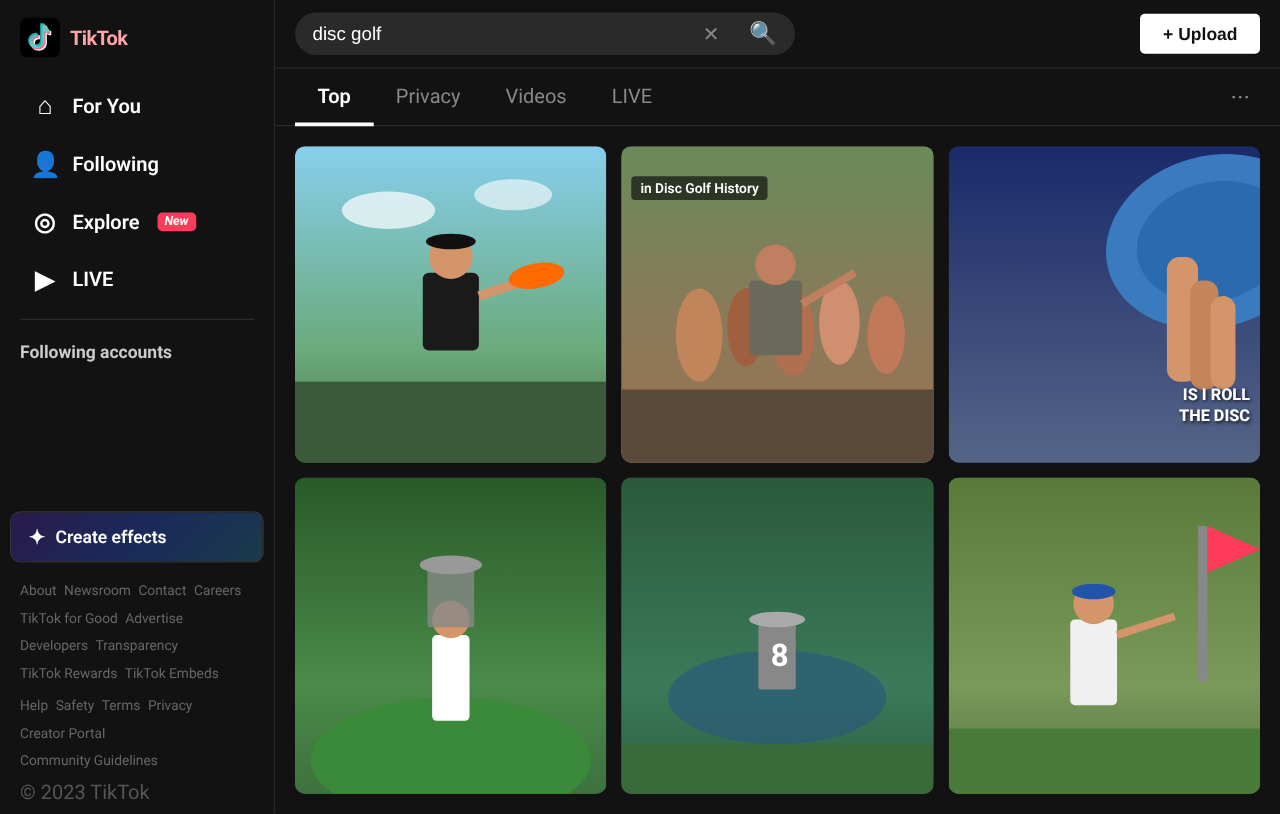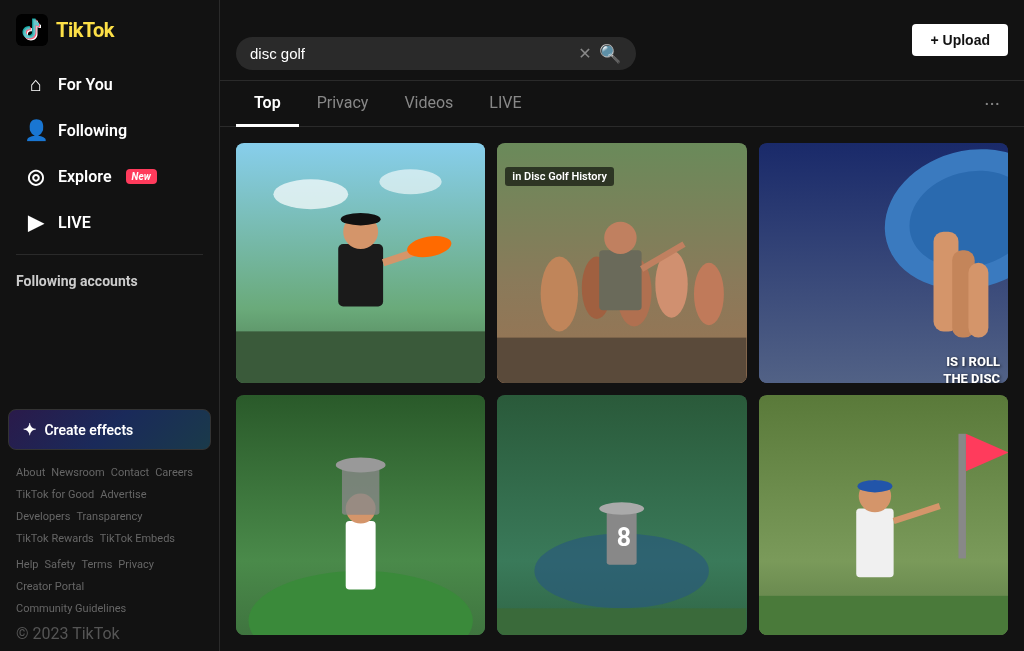--- a/index.html
+++ b/index.html
@@ -27,23 +27,23 @@
     }
 
     .sidebar-logo {
       display: flex;
       align-items: center;
       gap: 8px;
       padding: 14px 16px 14px 16px;
       cursor: pointer;
     }
     .logo-text {
-      font-size: 20px;
+      font-size: 16px;
       font-weight: 700;
-      color: #fde047;
+      color: #fca5a5;
       letter-spacing: -0.5px;
     }
 
     .nav-item {
       display: flex;
       align-items: center;
       gap: 10px;
       padding: 10px 16px;
       cursor: pointer;
       border-radius: 6px;
@@ -146,22 +146,21 @@
       gap: 16px;
     }
     .search-wrapper {
       flex: 1;
       max-width: 400px;
       display: flex;
       align-items: center;
       background: #2a2a2a;
       border-radius: 20px;
       padding: 6px 14px;
-      gap: 8px;
-      margin-top: 27px;
+      gap: 24px;
     }
     .search-input {
       background: transparent;
       border: none;
       outline: none;
       color: #fff;
       font-size: 15px;
       flex: 1;
     }
     .search-clear {
@@ -252,21 +251,21 @@
       left: 8px;
       background: rgba(0,0,0,0.6);
       color: #fff;
       font-size: 11px;
       font-weight: 600;
       padding: 3px 7px;
       border-radius: 3px;
     }
     .video-overlay-text {
       position: absolute;
-      bottom: 32px;
+      bottom: 51px;
       right: 8px;
       text-align: right;
       font-size: 13px;
       font-weight: 800;
       color: #fff;
       text-shadow: 1px 1px 3px rgba(0,0,0,0.8);
       line-height: 1.3;
       text-transform: uppercase;
     }
 

